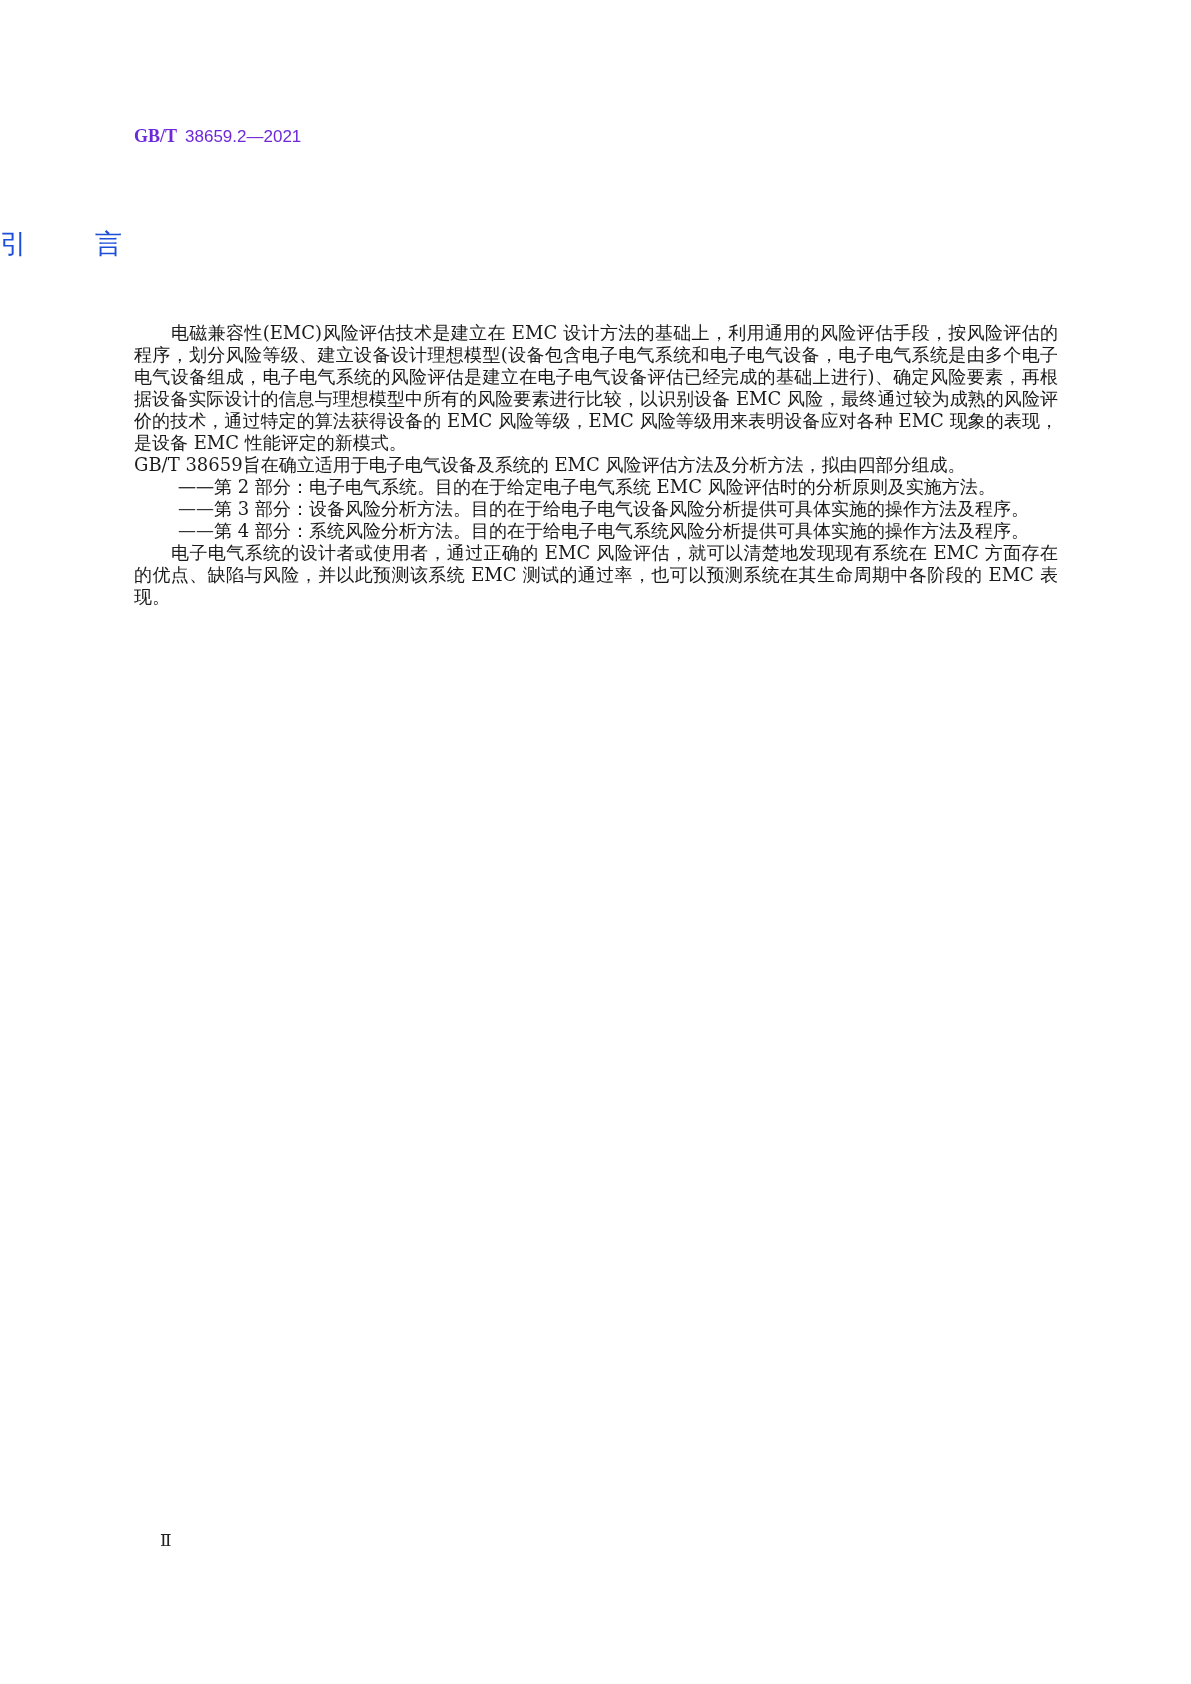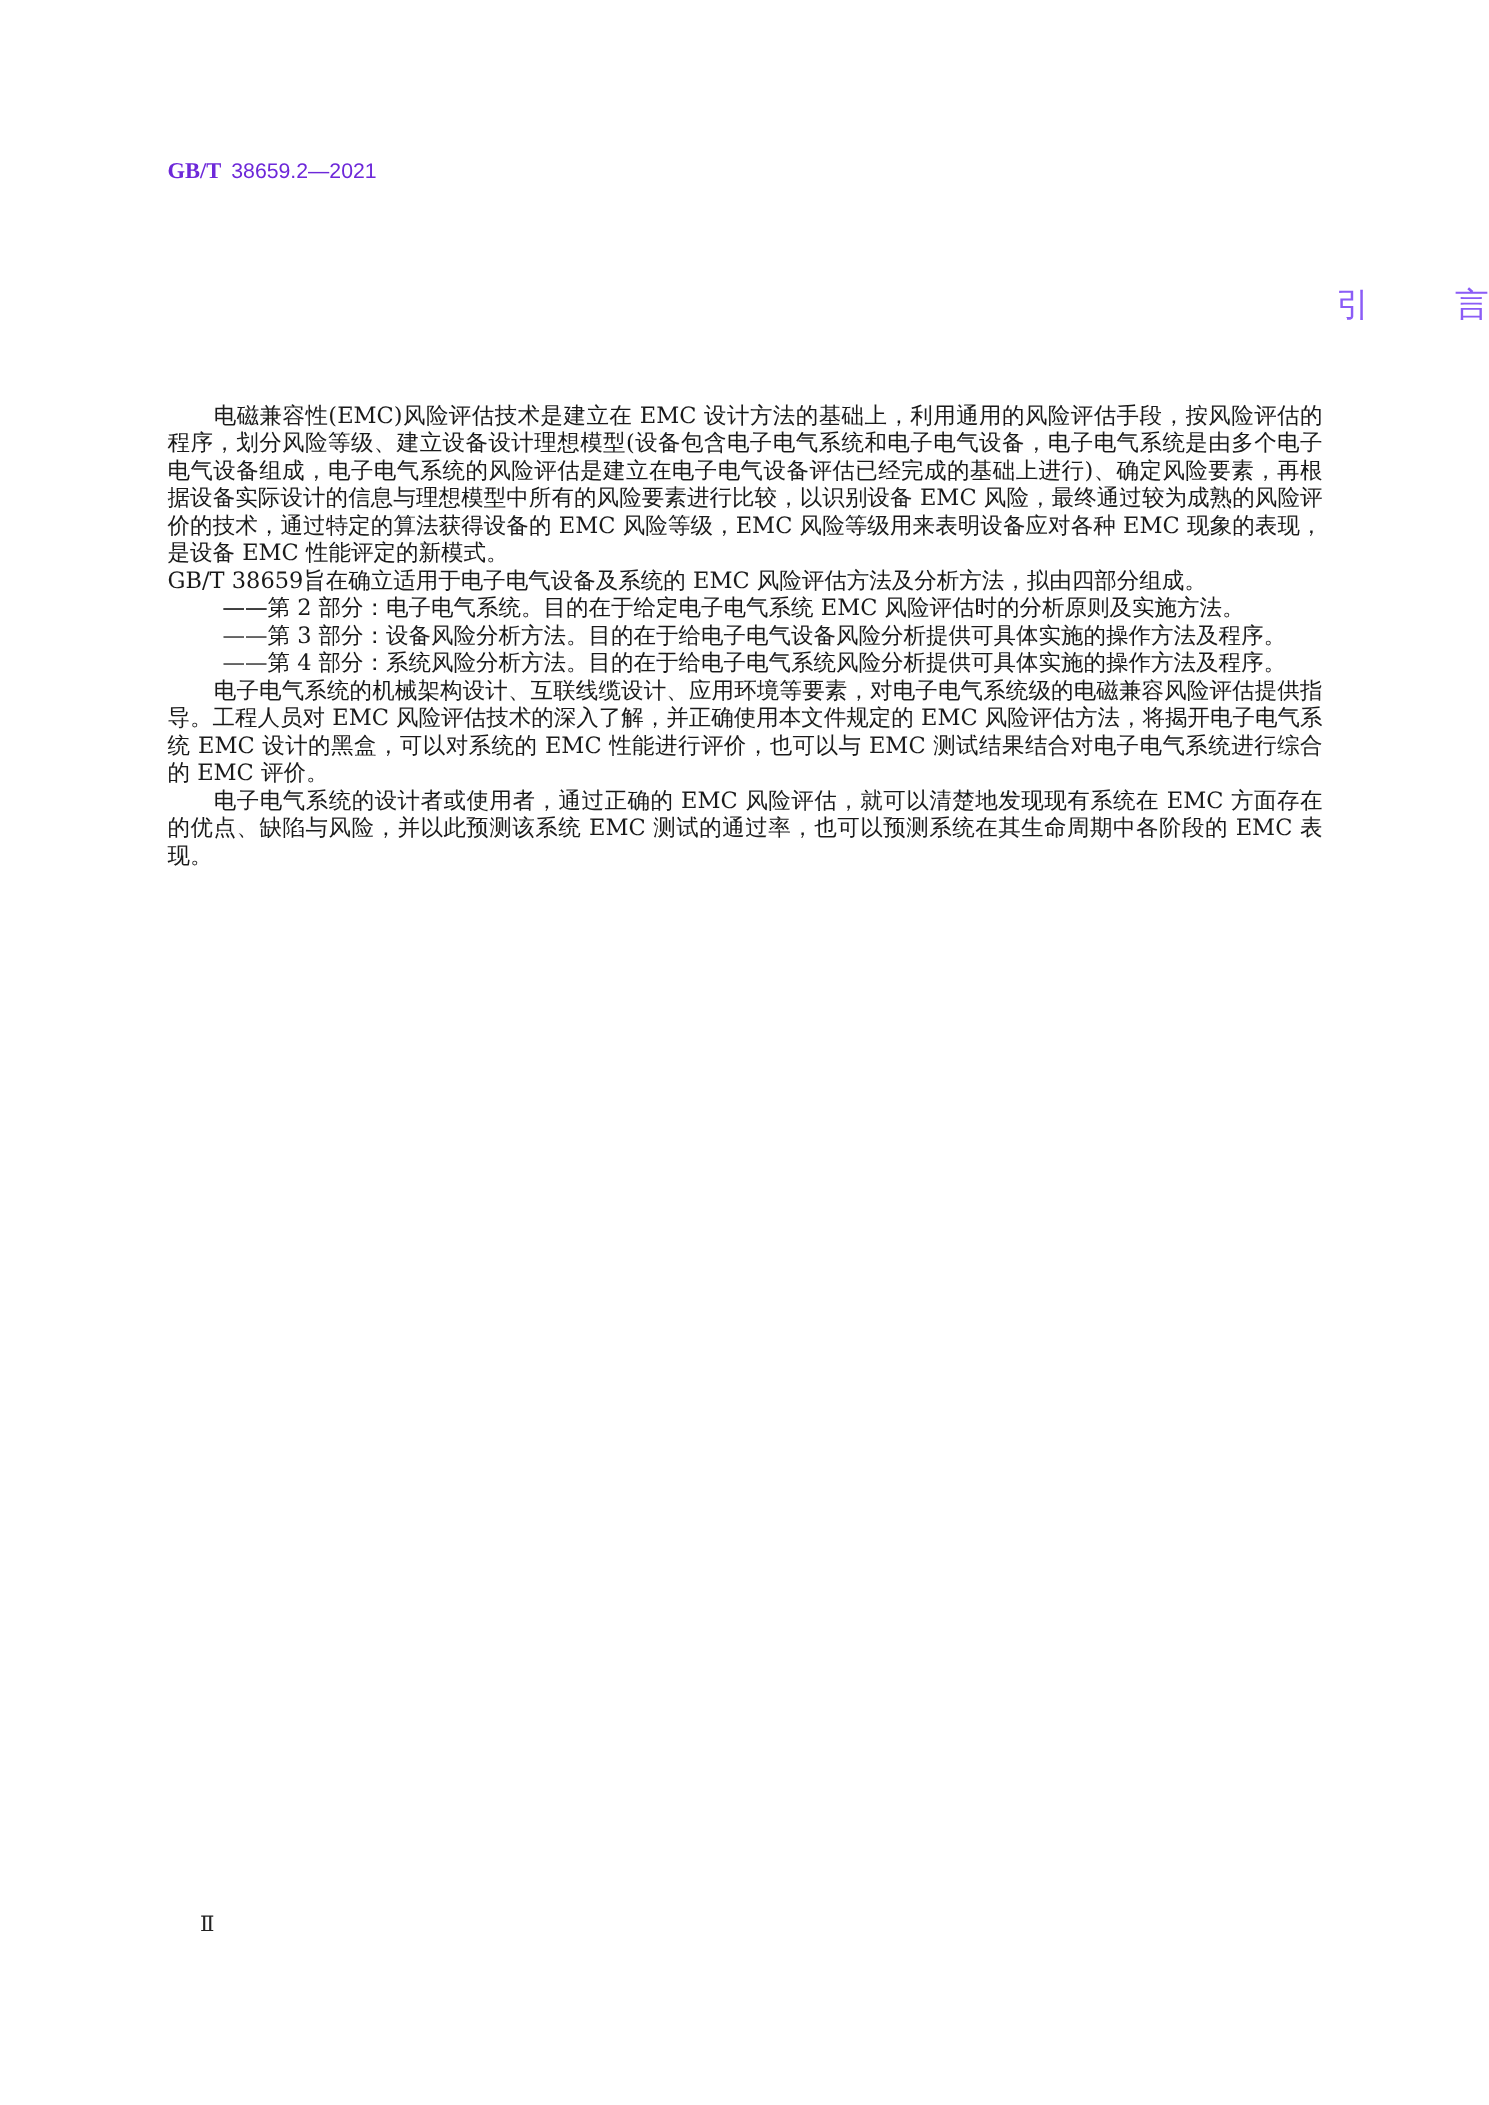--- a/index.html
+++ b/index.html
@@ -31,24 +31,24 @@
     .header .code-num {
       font-family: "Liberation Sans", "DejaVu Sans", sans-serif;
       font-size: 17px;
       margin-left: 8px;
     }
     .title {
       position: absolute;
       left: 0;
       width: 1191px;
       top: 226px;
-      text-align: right;
+      text-align: left;
       font-family: "DejaVu Sans", "Liberation Sans", sans-serif;
       font-size: 27px;
-      color: #8b5cf6;
+      color: #1d4ed8;
       letter-spacing: 0;
     }
     .title span {
       display: inline-block;
     }
     .title .gap {
       width: 68px;
     }
     .content {
       position: absolute;
@@ -115,17 +115,16 @@
     <p class="list-item">
       <span class="dash">——</span>
       <span>第 3 部分：设备风险分析方法。目的在于给电子电气设备风险分析提供可具体实施的操作方法及程序。</span>
     </p>
     <p class="list-item">
       <span class="dash">——</span>
       <span>第 4 部分：系统风险分析方法。目的在于给电子电气系统风险分析提供可具体实施的操作方法及程序。</span>
     </p>
   </div>
 
-  <p class="para">电子电气系统的机械架构设计、互联线缆设计、应用环境等要素，对电子电气系统级的电磁兼容风险评估提供指导。工程人员对 EMC 风险评估技术的深入了解，并正确使用本文件规定的 EMC 风险评估方法，将揭开电子电气系统 EMC 设计的黑盒，可以对系统的 EMC 性能进行评价，也可以与 EMC 测试结果结合对电子电气系统进行综合的 EMC 评价。</p>
   <p class="para">电子电气系统的设计者或使用者，通过正确的 EMC 风险评估，就可以清楚地发现现有系统在 EMC 方面存在的优点、缺陷与风险，并以此预测该系统 EMC 测试的通过率，也可以预测系统在其生命周期中各阶段的 EMC 表现。</p>
 </div>
 
 <div class="page-number">Ⅱ</div>
 
 </body></html>

